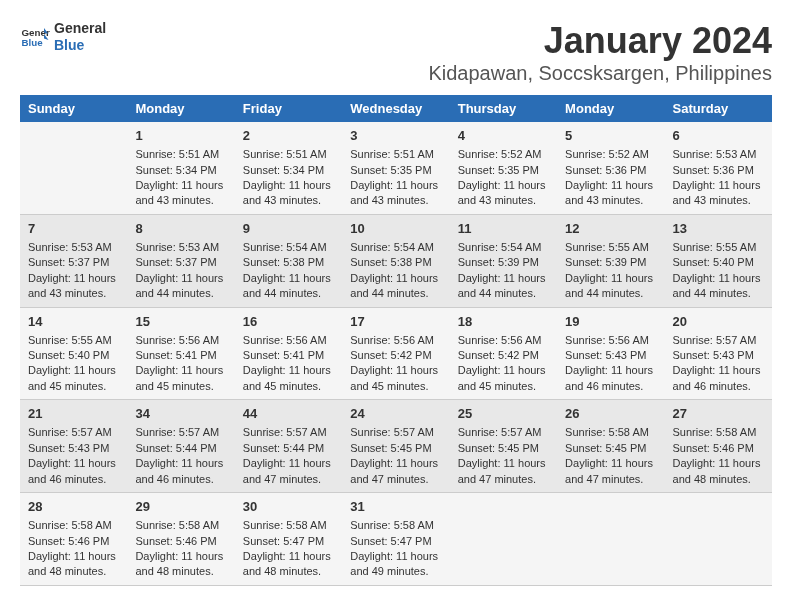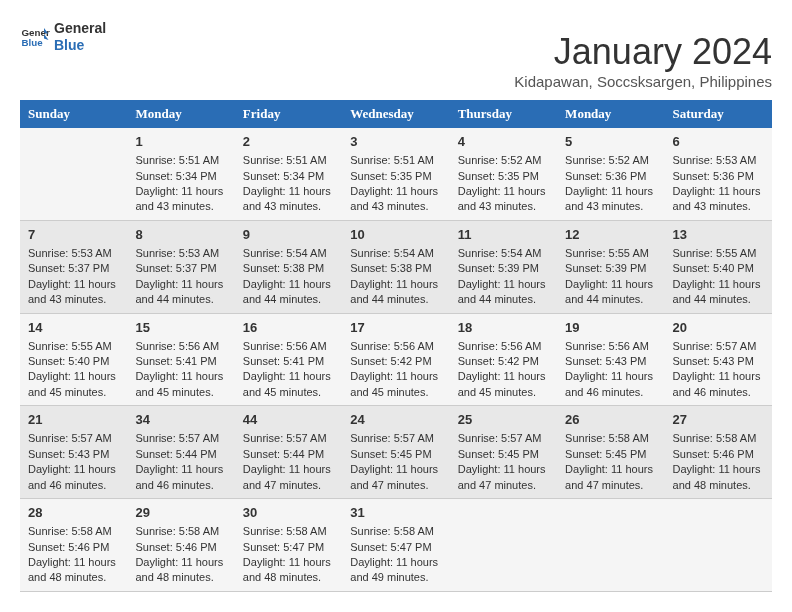--- a/index.html
+++ b/index.html
@@ -23,43 +23,41 @@
     }
     .logo-icon {
       width: 30px;
       height: 30px;
     }
     .title-block {
       text-align: right;
     }
     .main-title {
       font-size: 36px;
-      font-weight: normal;
+      font-weight: bold;
       color: #333;
-      margin-top: 11px;
     }
     .subtitle {
-      font-size: 15px;
+      font-size: 20px;
       color: #555;
     }
     table {
       width: 100%;
       border-collapse: collapse;
       font-size: 11px;
     }
     thead tr {
       background-color: #2a6db5;
       color: #fff;
     }
     thead th {
       padding: 6px 8px;
       text-align: left;
       font-size: 13px;
       font-weight: bold;
-      font-family: Liberation Serif, serif;
     }
     tbody tr {
       border-bottom: 1px solid #ccc;
     }
     tbody tr:nth-child(odd) {
       background-color: #f5f5f5;
     }
     tbody tr:nth-child(even) {
       background-color: #e8e8e8;
     }

